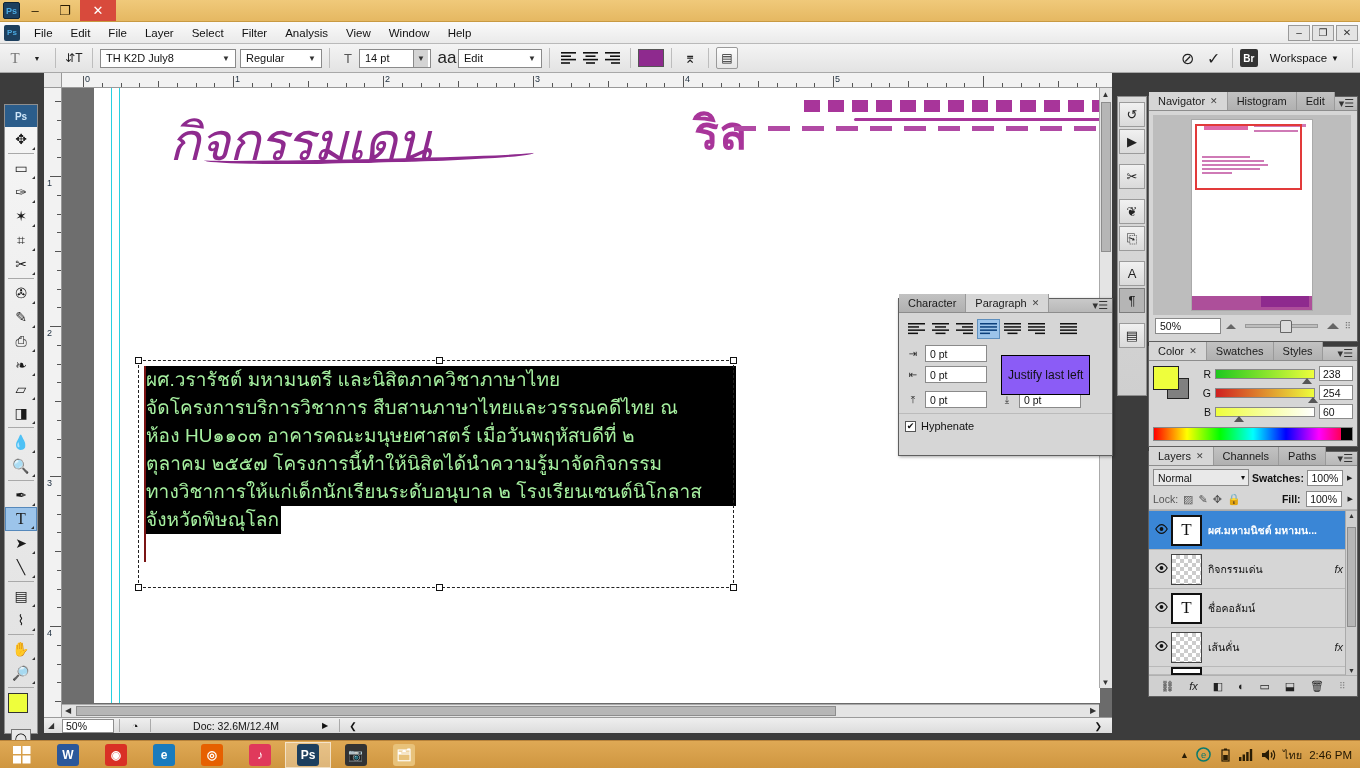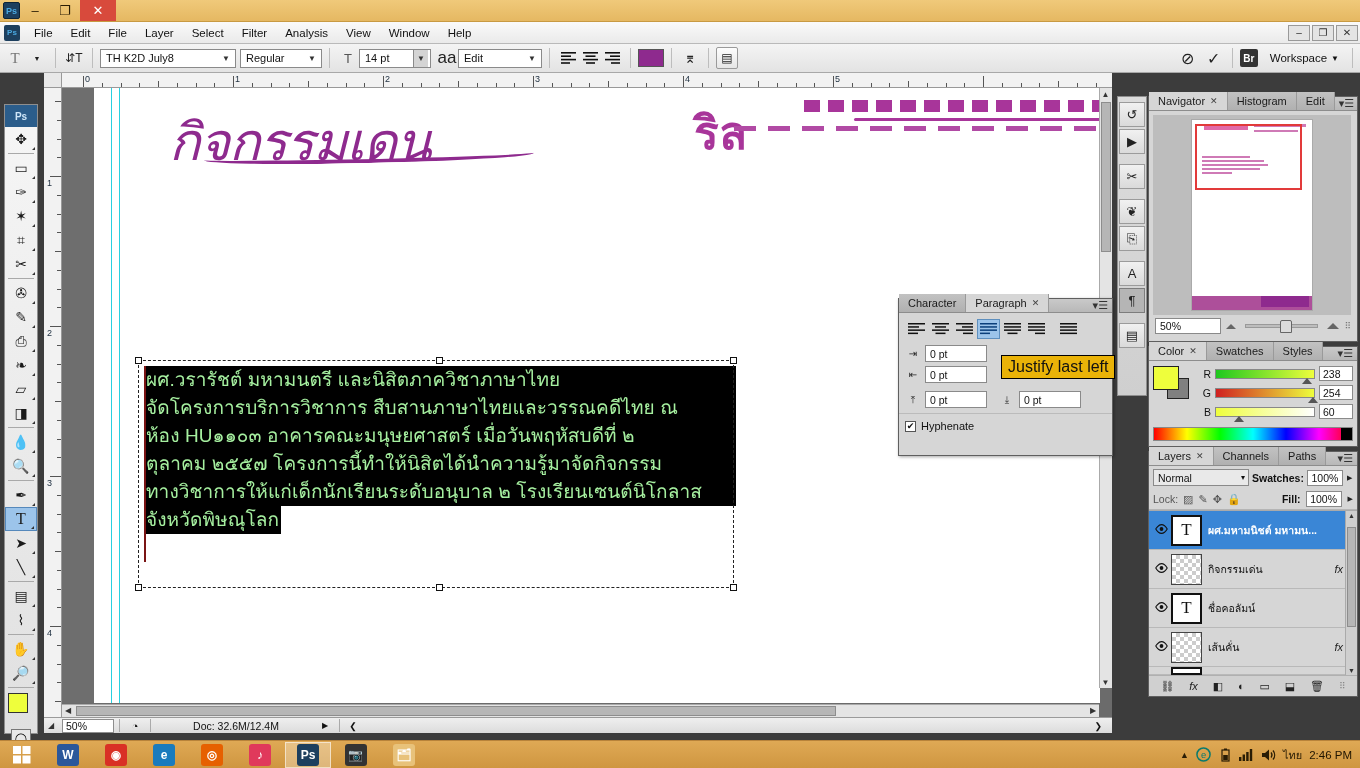--- a/index.html
+++ b/index.html
@@ -146,22 +146,22 @@
   .ptab .x{margin-left:5px;font-size:9px;color:#444;}
   .panel-menu{margin-left:auto;display:flex;align-items:center;padding:0 4px;font-size:11px;color:#333;}
   #para-aligns{display:flex;align-items:center;padding:6px 6px 4px 6px;gap:1px;}
   .pa{width:23px;height:20px;display:flex;align-items:center;justify-content:center;}
   .pa.on{background:#9cc4ea;border:1px solid #5e8fbe;}
   .pa svg{display:block;}
   .para-row{display:flex;align-items:center;padding:2px 6px;gap:4px;}
   .pfield{width:62px;height:17px;border:1px solid #8a8a8a;background:#fff;font-size:10.5px;
     padding-left:4px;line-height:16px;color:#111;}
   .picon{width:16px;height:16px;display:flex;align-items:center;justify-content:center;font-size:10px;color:#222;}
-  #tooltip{position:absolute;left:102px;top:56px;background:#eab308;border:1px solid #000;
-    font-size:16px;padding:2px 6px;color:#111;white-space:nowrap;z-index:5;}
+  #tooltip{position:absolute;left:102px;top:56px;background:#8b5cf6;border:1px solid #000;
+    font-size:12px;padding:12px 6px;color:#111;white-space:nowrap;z-index:5;}
   #hyph-row{display:flex;align-items:center;padding:6px;gap:5px;border-top:1px solid #bbb;margin-top:3px;}
   .chk{width:11px;height:11px;border:1px solid #555;background:#fff;font-size:9px;
     display:flex;align-items:center;justify-content:center;color:#111;}
   
   #icondock{position:absolute;left:1117px;top:96px;width:30px;height:300px;
     background:linear-gradient(#dcdcdc,#cfcfcf);border:1px solid #8e8e8e;padding-top:3px;}
   .dockico{width:26px;height:25px;margin:2px auto;border:1px solid #9b9b9b;
     background:linear-gradient(#f1f1f1,#dadada);display:flex;align-items:center;justify-content:center;
     font-size:13px;color:#222;}
   .dockico.on{background:#b5b5b5;border-color:#7d7d7d;}

